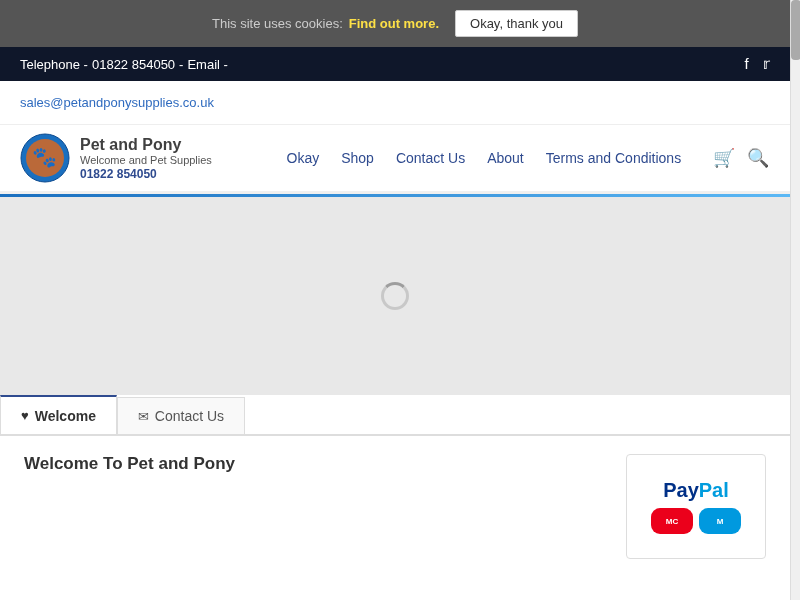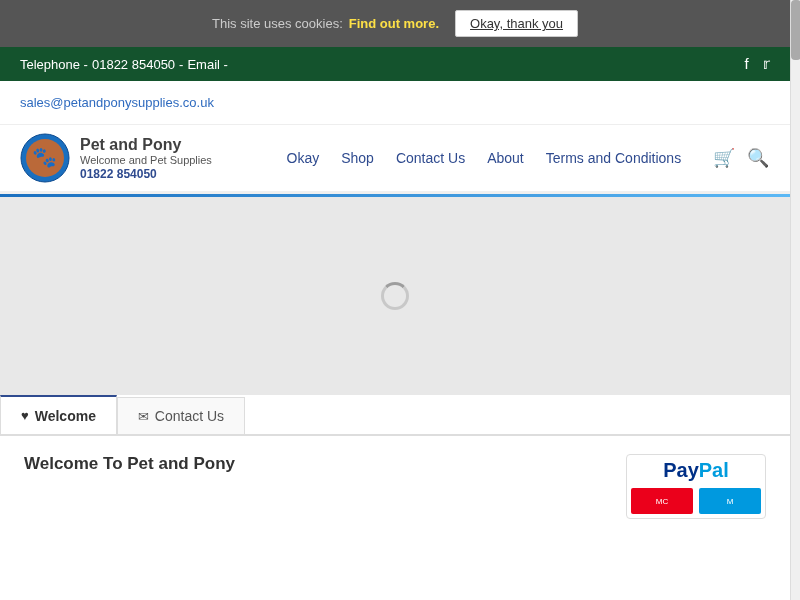--- a/index.html
+++ b/index.html
@@ -25,26 +25,25 @@
     }
     .cookie-btn {
       background: white;
       border: 1px solid #ccc;
       padding: 5px 14px;
       font-size: 13px;
       cursor: pointer;
       border-radius: 2px;
       margin-left: 10px;
       color: #333;
-      text-decoration: underline;
     }
 
     
     .top-bar {
-      background: #14532d;
+      background: #0f172a;
       color: white;
       font-size: 13px;
       padding: 8px 20px;
       display: flex;
       align-items: center;
       justify-content: space-between;
     }
     .top-bar-left { display: flex; align-items: center; gap: 4px; }
     .top-bar-right { display: flex; gap: 14px; }
     .social-icon {
@@ -202,45 +201,45 @@
     }
     .content-right {
       width: 140px;
       flex-shrink: 0;
     }
 
     
     .paypal-box {
       border: 1px solid #ddd;
       border-radius: 4px;
-      padding: 4px;
+      padding: 24px;
       text-align: center;
     }
     .paypal-logo {
       font-size: 20px;
       font-weight: bold;
       margin-bottom: 6px;
     }
     .paypal-logo span.paypal-p { color: #003087; }
     .paypal-logo span.paypal-a { color: #009cde; }
     .card-icons {
       display: flex;
       gap: 6px;
       justify-content: center;
       margin-top: 6px;
     }
     .card-icon {
       width: 64px;
       height: 26px;
-      border-radius: 2px;
+      border-radius: 9px;
       display: flex;
       align-items: center;
       justify-content: center;
       font-size: 8px;
-      font-weight: normal;
+      font-weight: bold;
       color: white;
     }
     .mastercard-icon { background: #eb001b; }
     .maestro-icon { background: #0099df; }
 
     
     .scrollbar {
       position: absolute;
       right: 0;
       top: 0;

